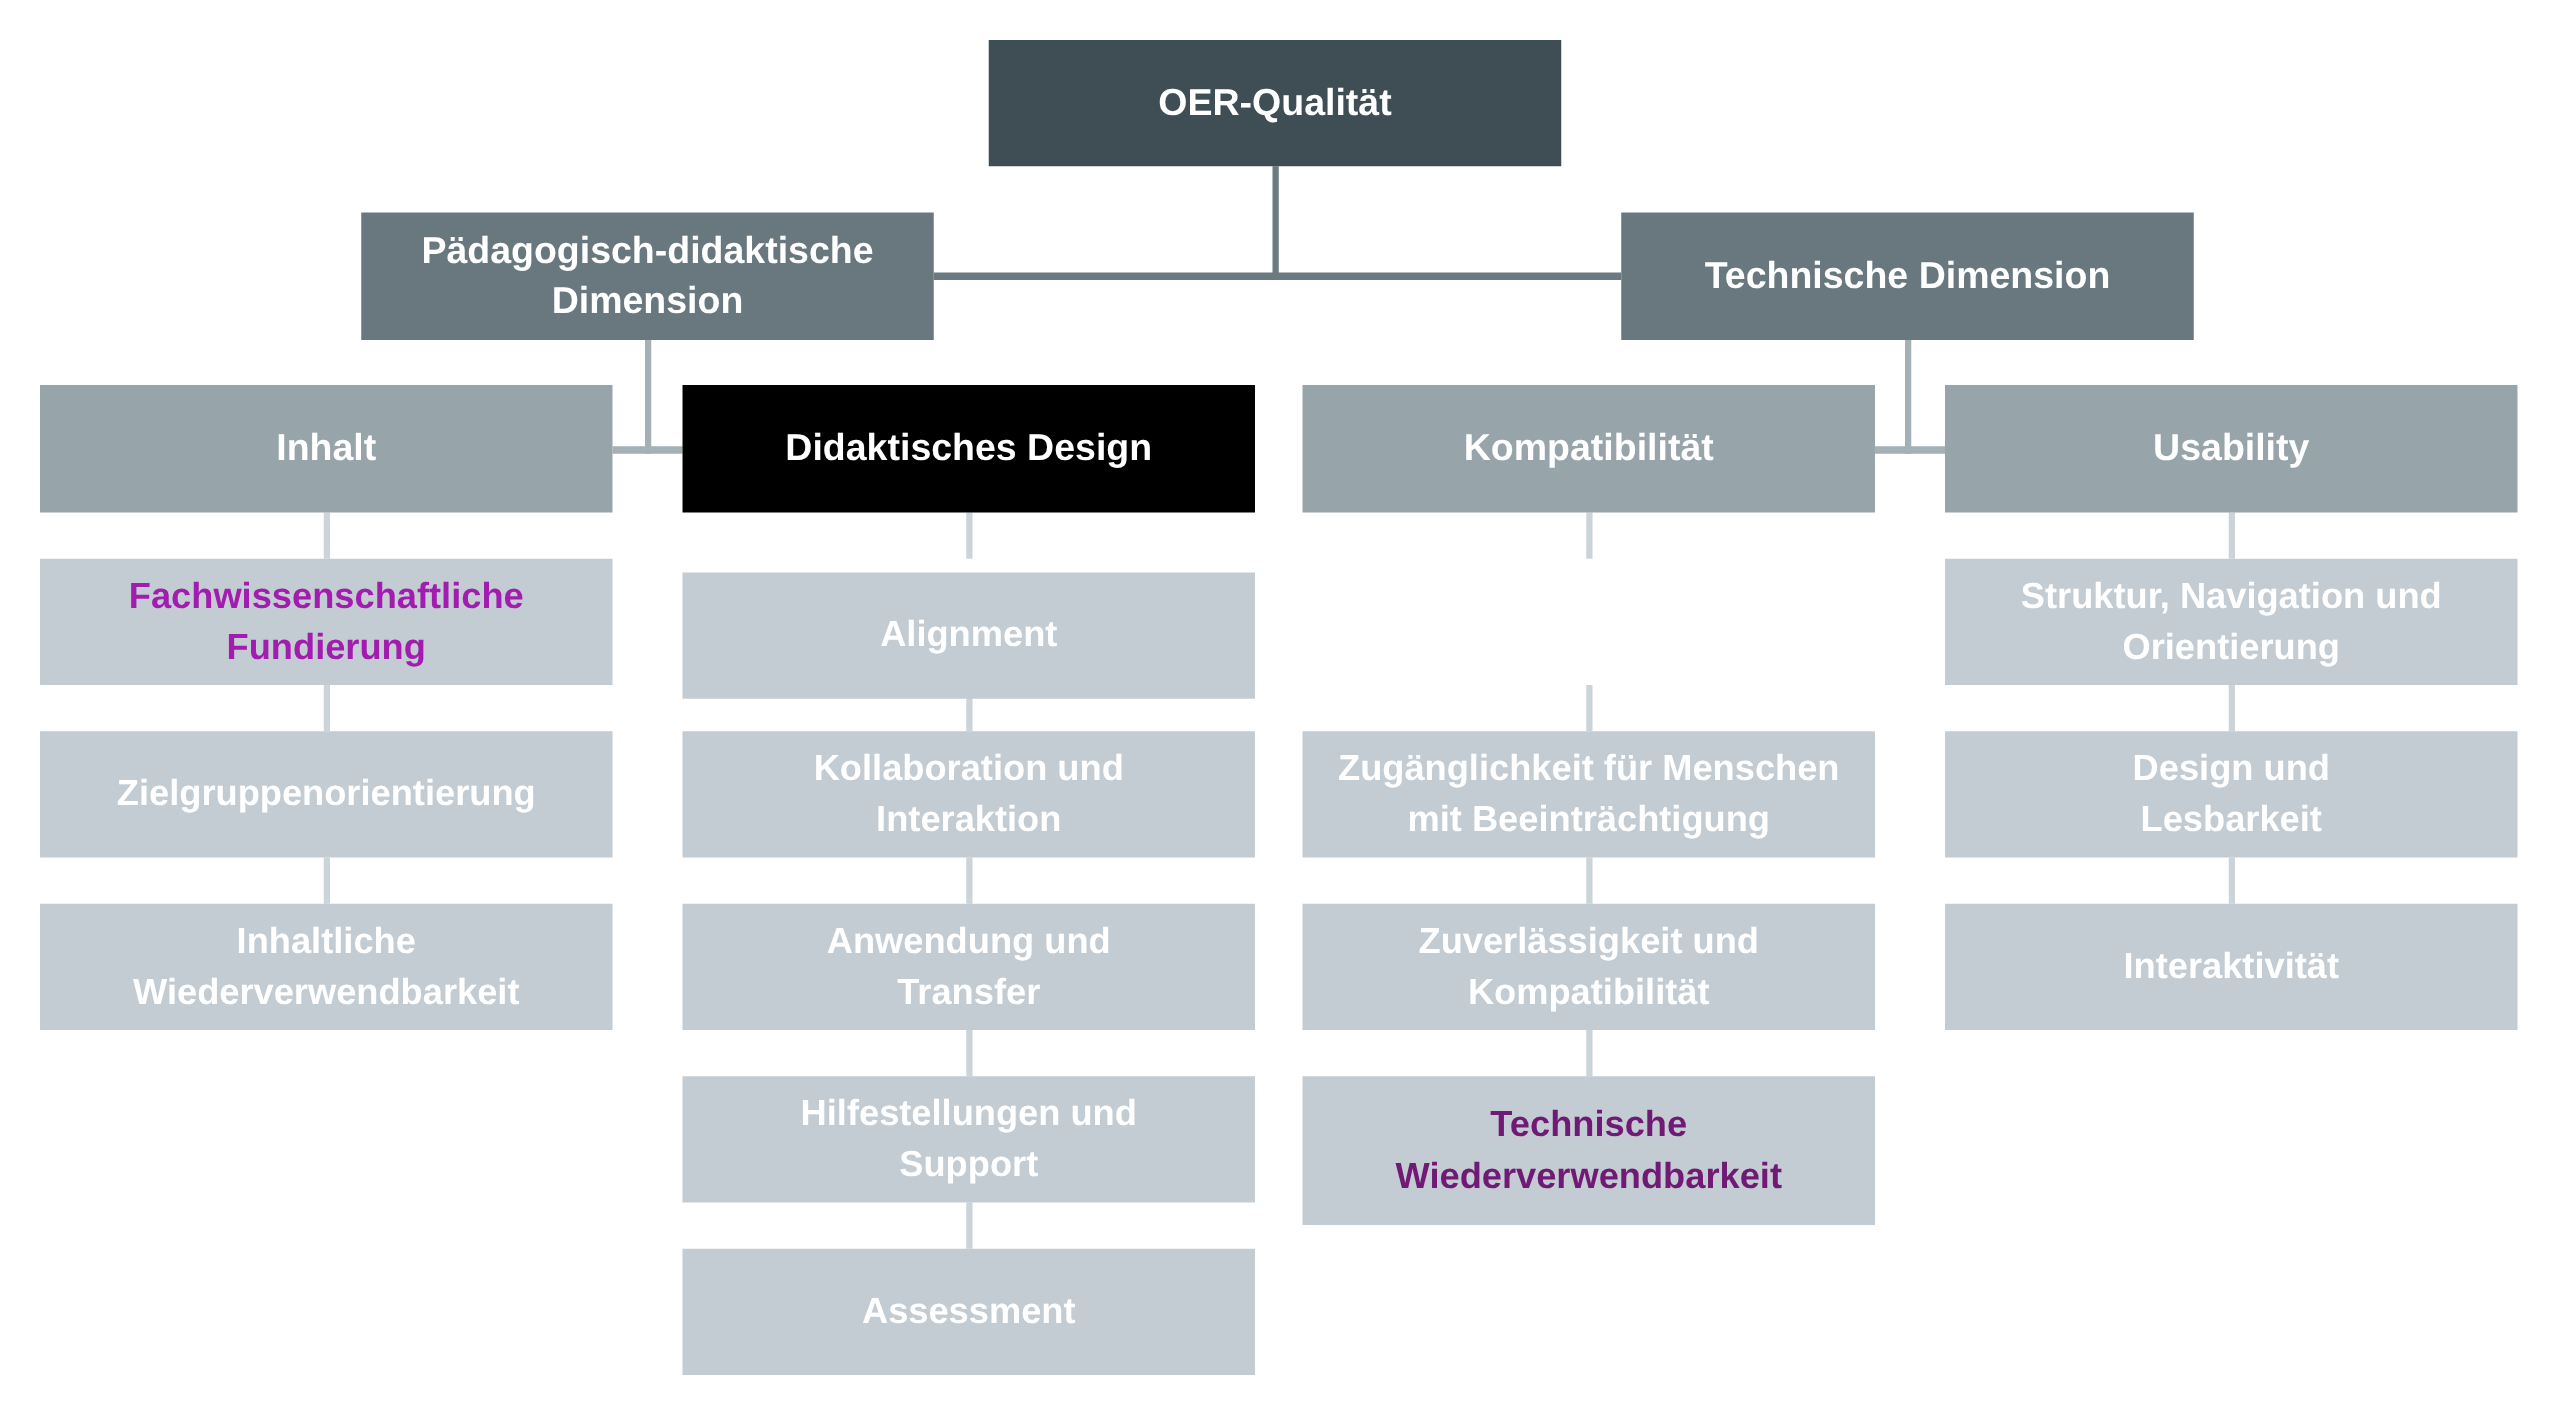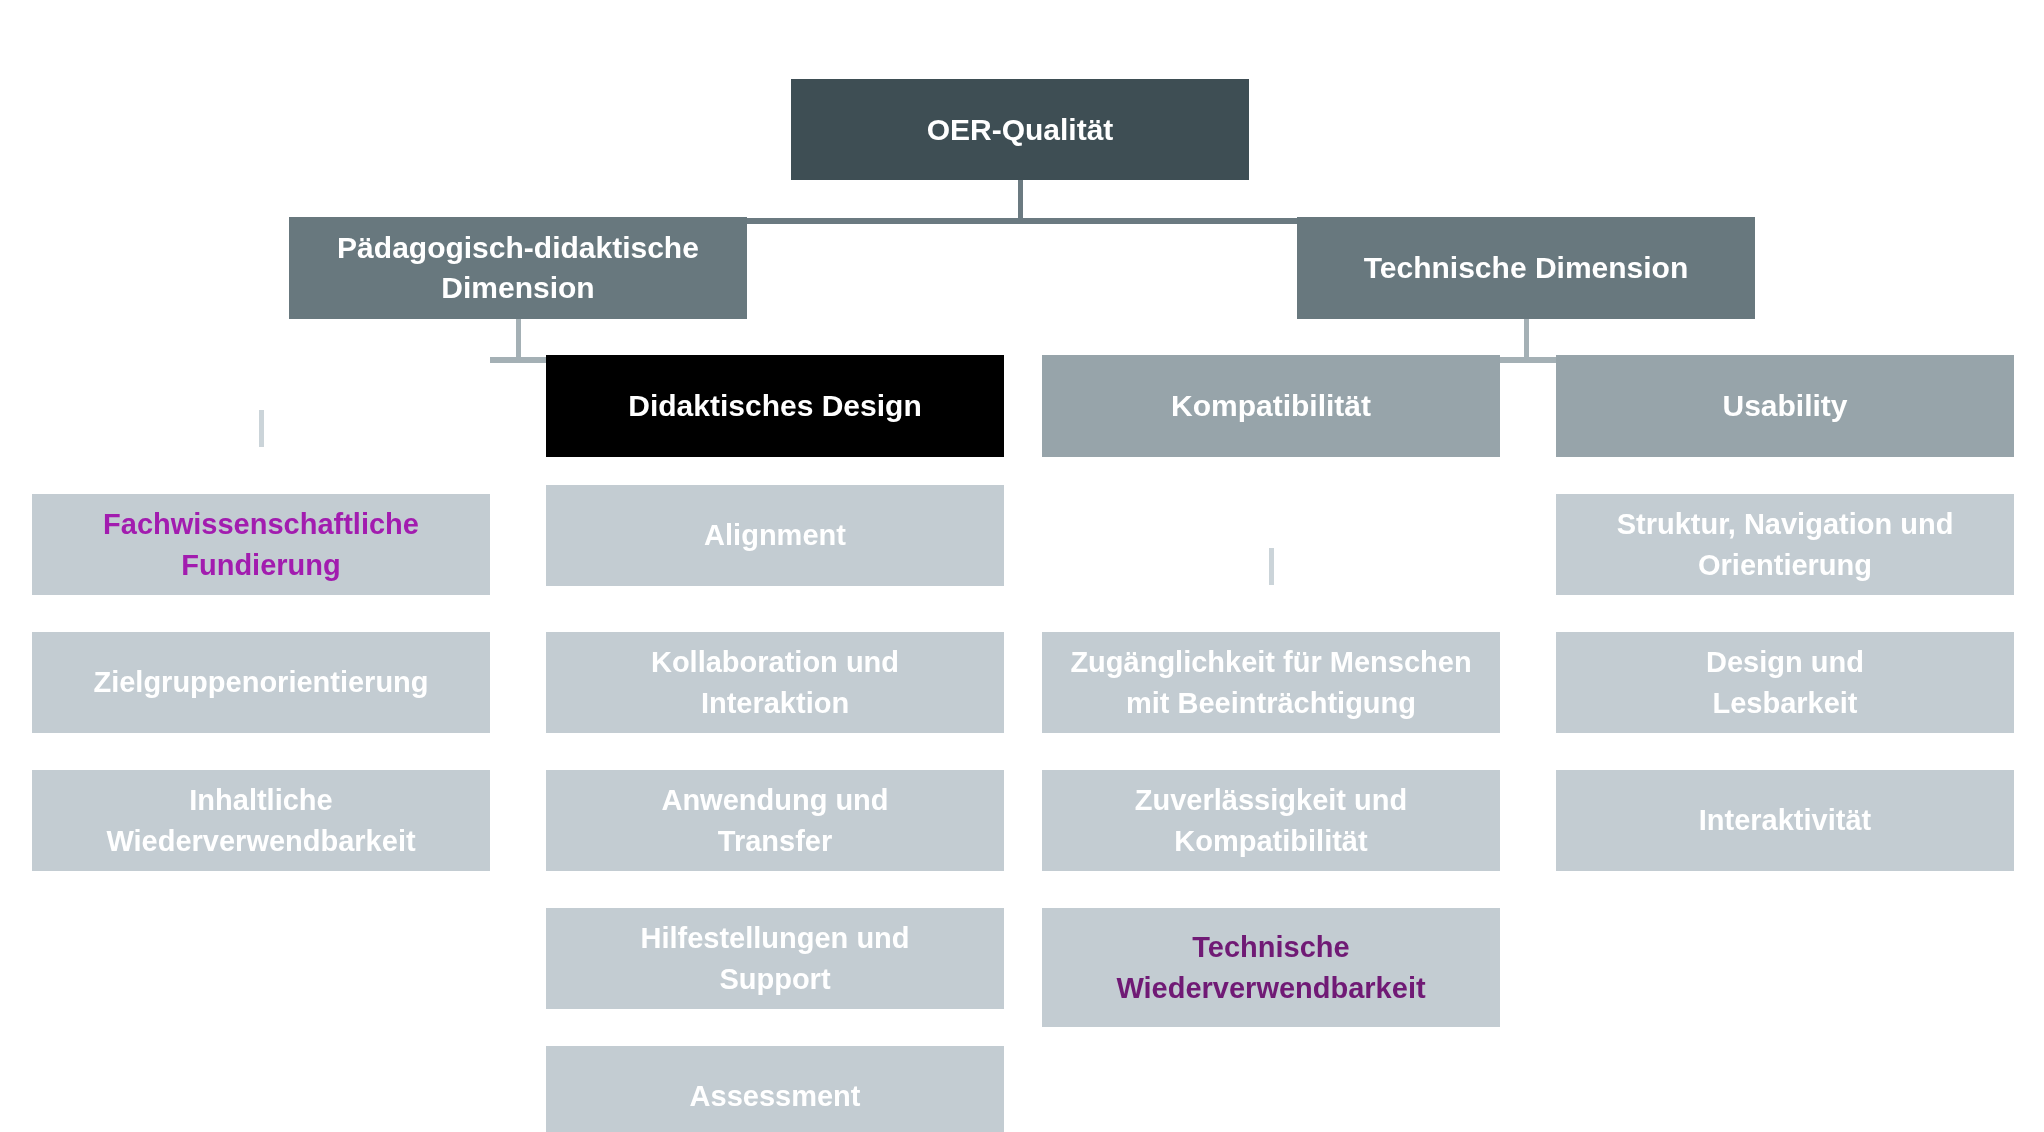--- a/index.html
+++ b/index.html
@@ -19,21 +19,20 @@
     position: absolute;
     display: flex;
     align-items: center;
     justify-content: center;
     text-align: center;
     white-space: pre-line;
     color: #ffffff;
     font-weight: bold;
     box-sizing: border-box;
     padding: 0 8px;
-    margin-top: 47px;
   }
   .level1 { font-size: 30px; line-height: 1.32; }
   .level2 { font-size: 30px; line-height: 1.32; }
   .level3 { font-size: 30px; line-height: 1.32; }
   .child  { font-size: 29px; line-height: 1.38; }
   .connector {
     position: absolute;
   }
 </style>
 </head>
@@ -57,27 +56,28 @@
     <div class="connector" style="left: 1268.5px; top: 410px; width: 5px; height: 37px; background: rgb(203, 212, 217);"></div>
     <div class="connector" style="left: 1268.5px; top: 548px; width: 5px; height: 37px; background: rgb(203, 212, 217);"></div>
     <div class="connector" style="left: 1268.5px; top: 686px; width: 5px; height: 37px; background: rgb(203, 212, 217);"></div>
     <div class="connector" style="left: 1268.5px; top: 824px; width: 5px; height: 37px; background: rgb(203, 212, 217);"></div>
     <div class="connector" style="left: 1782.5px; top: 410px; width: 5px; height: 37px; background: rgb(203, 212, 217);"></div>
     <div class="connector" style="left: 1782.5px; top: 548px; width: 5px; height: 37px; background: rgb(203, 212, 217);"></div>
     <div class="connector" style="left: 1782.5px; top: 686px; width: 5px; height: 37px; background: rgb(203, 212, 217);"></div>
     <div class="node level1" style="left: 791px; top: 32px; width: 458px; height: 101px; background: rgb(62, 78, 84); color: rgb(255, 255, 255);">OER-Qualität</div>
     <div class="node level2" style="left: 289px; top: 170px; width: 458px; height: 102px; background: rgb(104, 120, 126); color: rgb(255, 255, 255);">Pädagogisch-didaktische
 Dimension</div>
+    <div class="node level3" style="left: 32px; top: 308px; width: 458px; height: 102px; background: rgb(151, 164, 170); color: rgb(255, 255, 255);">Inhalt</div>
     <div class="node child" style="left: 32px; top: 447px; width: 458px; height: 101px; background: rgb(195, 204, 210); color: #a21caf;">Fachwissenschaftliche
 Fundierung</div>
     <div class="node child" style="left: 32px; top: 585px; width: 458px; height: 101px; background: rgb(195, 204, 210); color: rgb(255, 255, 255);">Zielgruppenorientierung</div>
     <div class="node child" style="left: 32px; top: 723px; width: 458px; height: 101px; background: rgb(195, 204, 210); color: rgb(255, 255, 255);">Inhaltliche
 Wiederverwendbarkeit</div>
     <div class="node level3" style="left: 546px; top: 308px; width: 458px; height: 102px; background: #000000; color: rgb(255, 255, 255);">Didaktisches Design</div>
-    <div class="node child" style="left: 546px; top: 438px; width: 458px; height: 101px; background: rgb(195, 204, 210); color: rgb(255, 255, 255);">Alignment</div>
+    <div class="node child" style="left: 546px; top: 458px; width: 458px; height: 101px; background: rgb(195, 204, 210); color: rgb(255, 255, 255);">Alignment</div>
     <div class="node child" style="left: 546px; top: 585px; width: 458px; height: 101px; background: rgb(195, 204, 210); color: rgb(255, 255, 255);">Kollaboration und
 Interaktion</div>
     <div class="node child" style="left: 546px; top: 723px; width: 458px; height: 101px; background: rgb(195, 204, 210); color: rgb(255, 255, 255);">Anwendung und
 Transfer</div>
     <div class="node child" style="left: 546px; top: 861px; width: 458px; height: 101px; background: rgb(195, 204, 210); color: rgb(255, 255, 255);">Hilfestellungen und
 Support</div>
     <div class="node child" style="left: 546px; top: 999px; width: 458px; height: 101px; background: rgb(195, 204, 210); color: rgb(255, 255, 255);">Assessment</div>
     <div class="node level2" style="left: 1297px; top: 170px; width: 458px; height: 102px; background: rgb(104, 120, 126); color: rgb(255, 255, 255);">Technische Dimension</div>
     <div class="node level3" style="left: 1042px; top: 308px; width: 458px; height: 102px; background: rgb(151, 164, 170); color: rgb(255, 255, 255);">Kompatibilität</div>
     <div class="node child" style="left: 1042px; top: 585px; width: 458px; height: 101px; background: rgb(195, 204, 210); color: rgb(255, 255, 255);">Zugänglichkeit für Menschen

